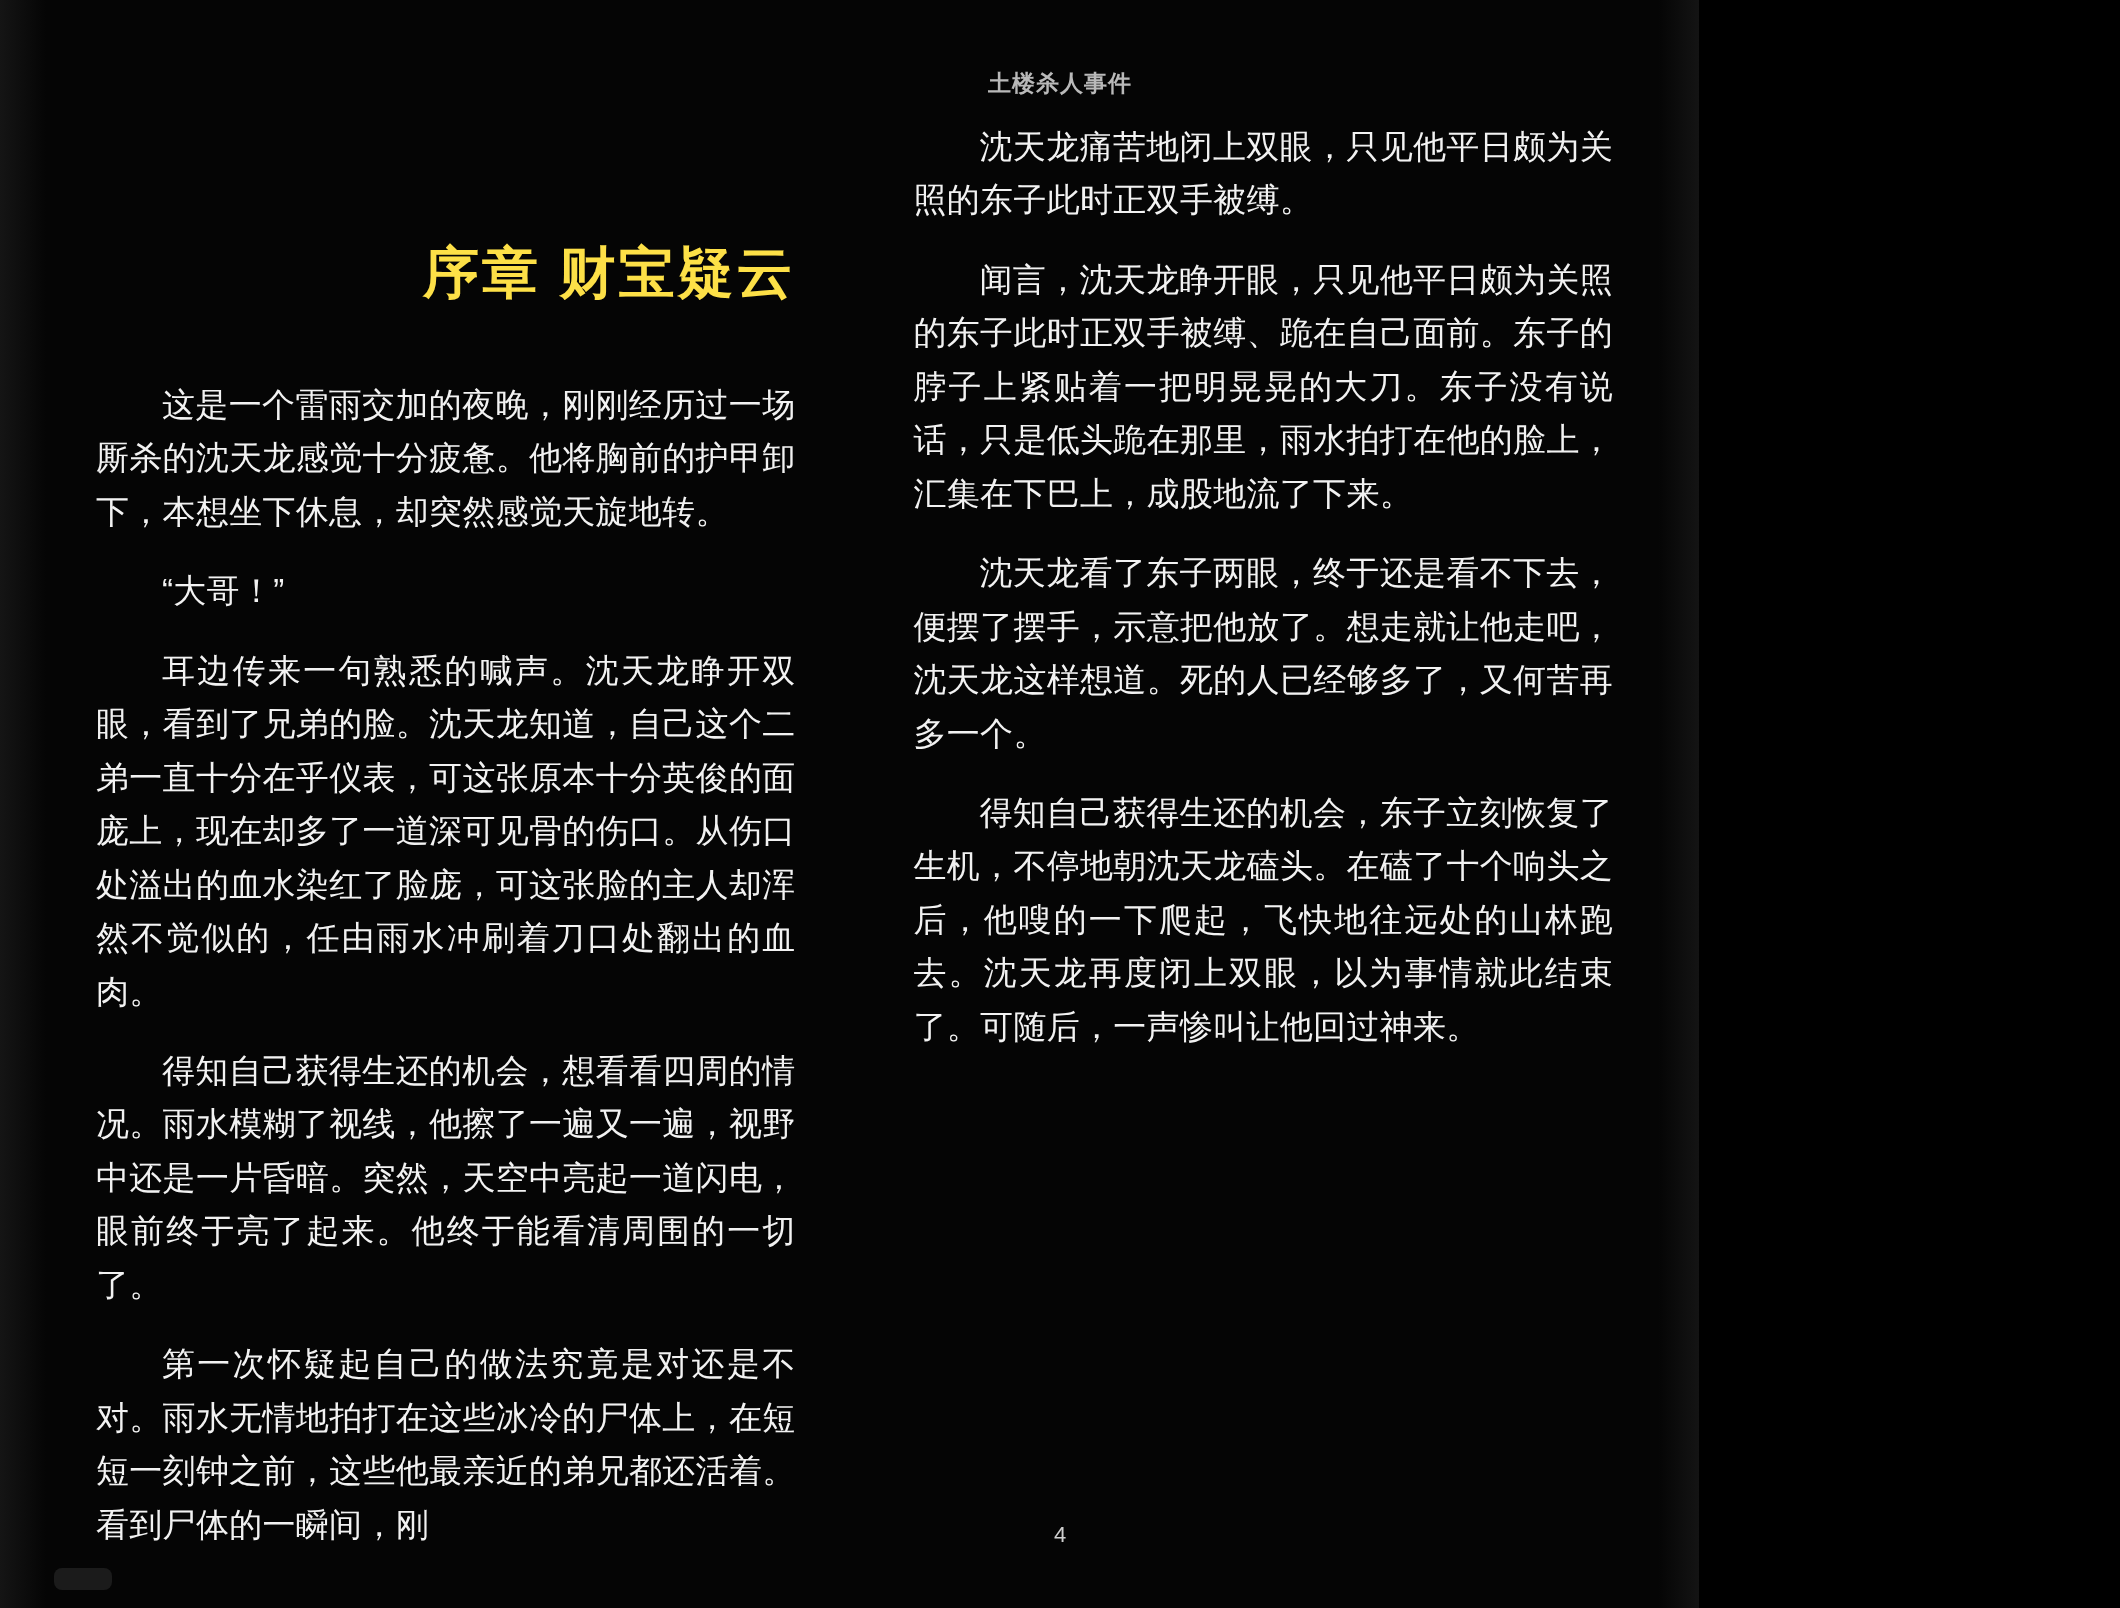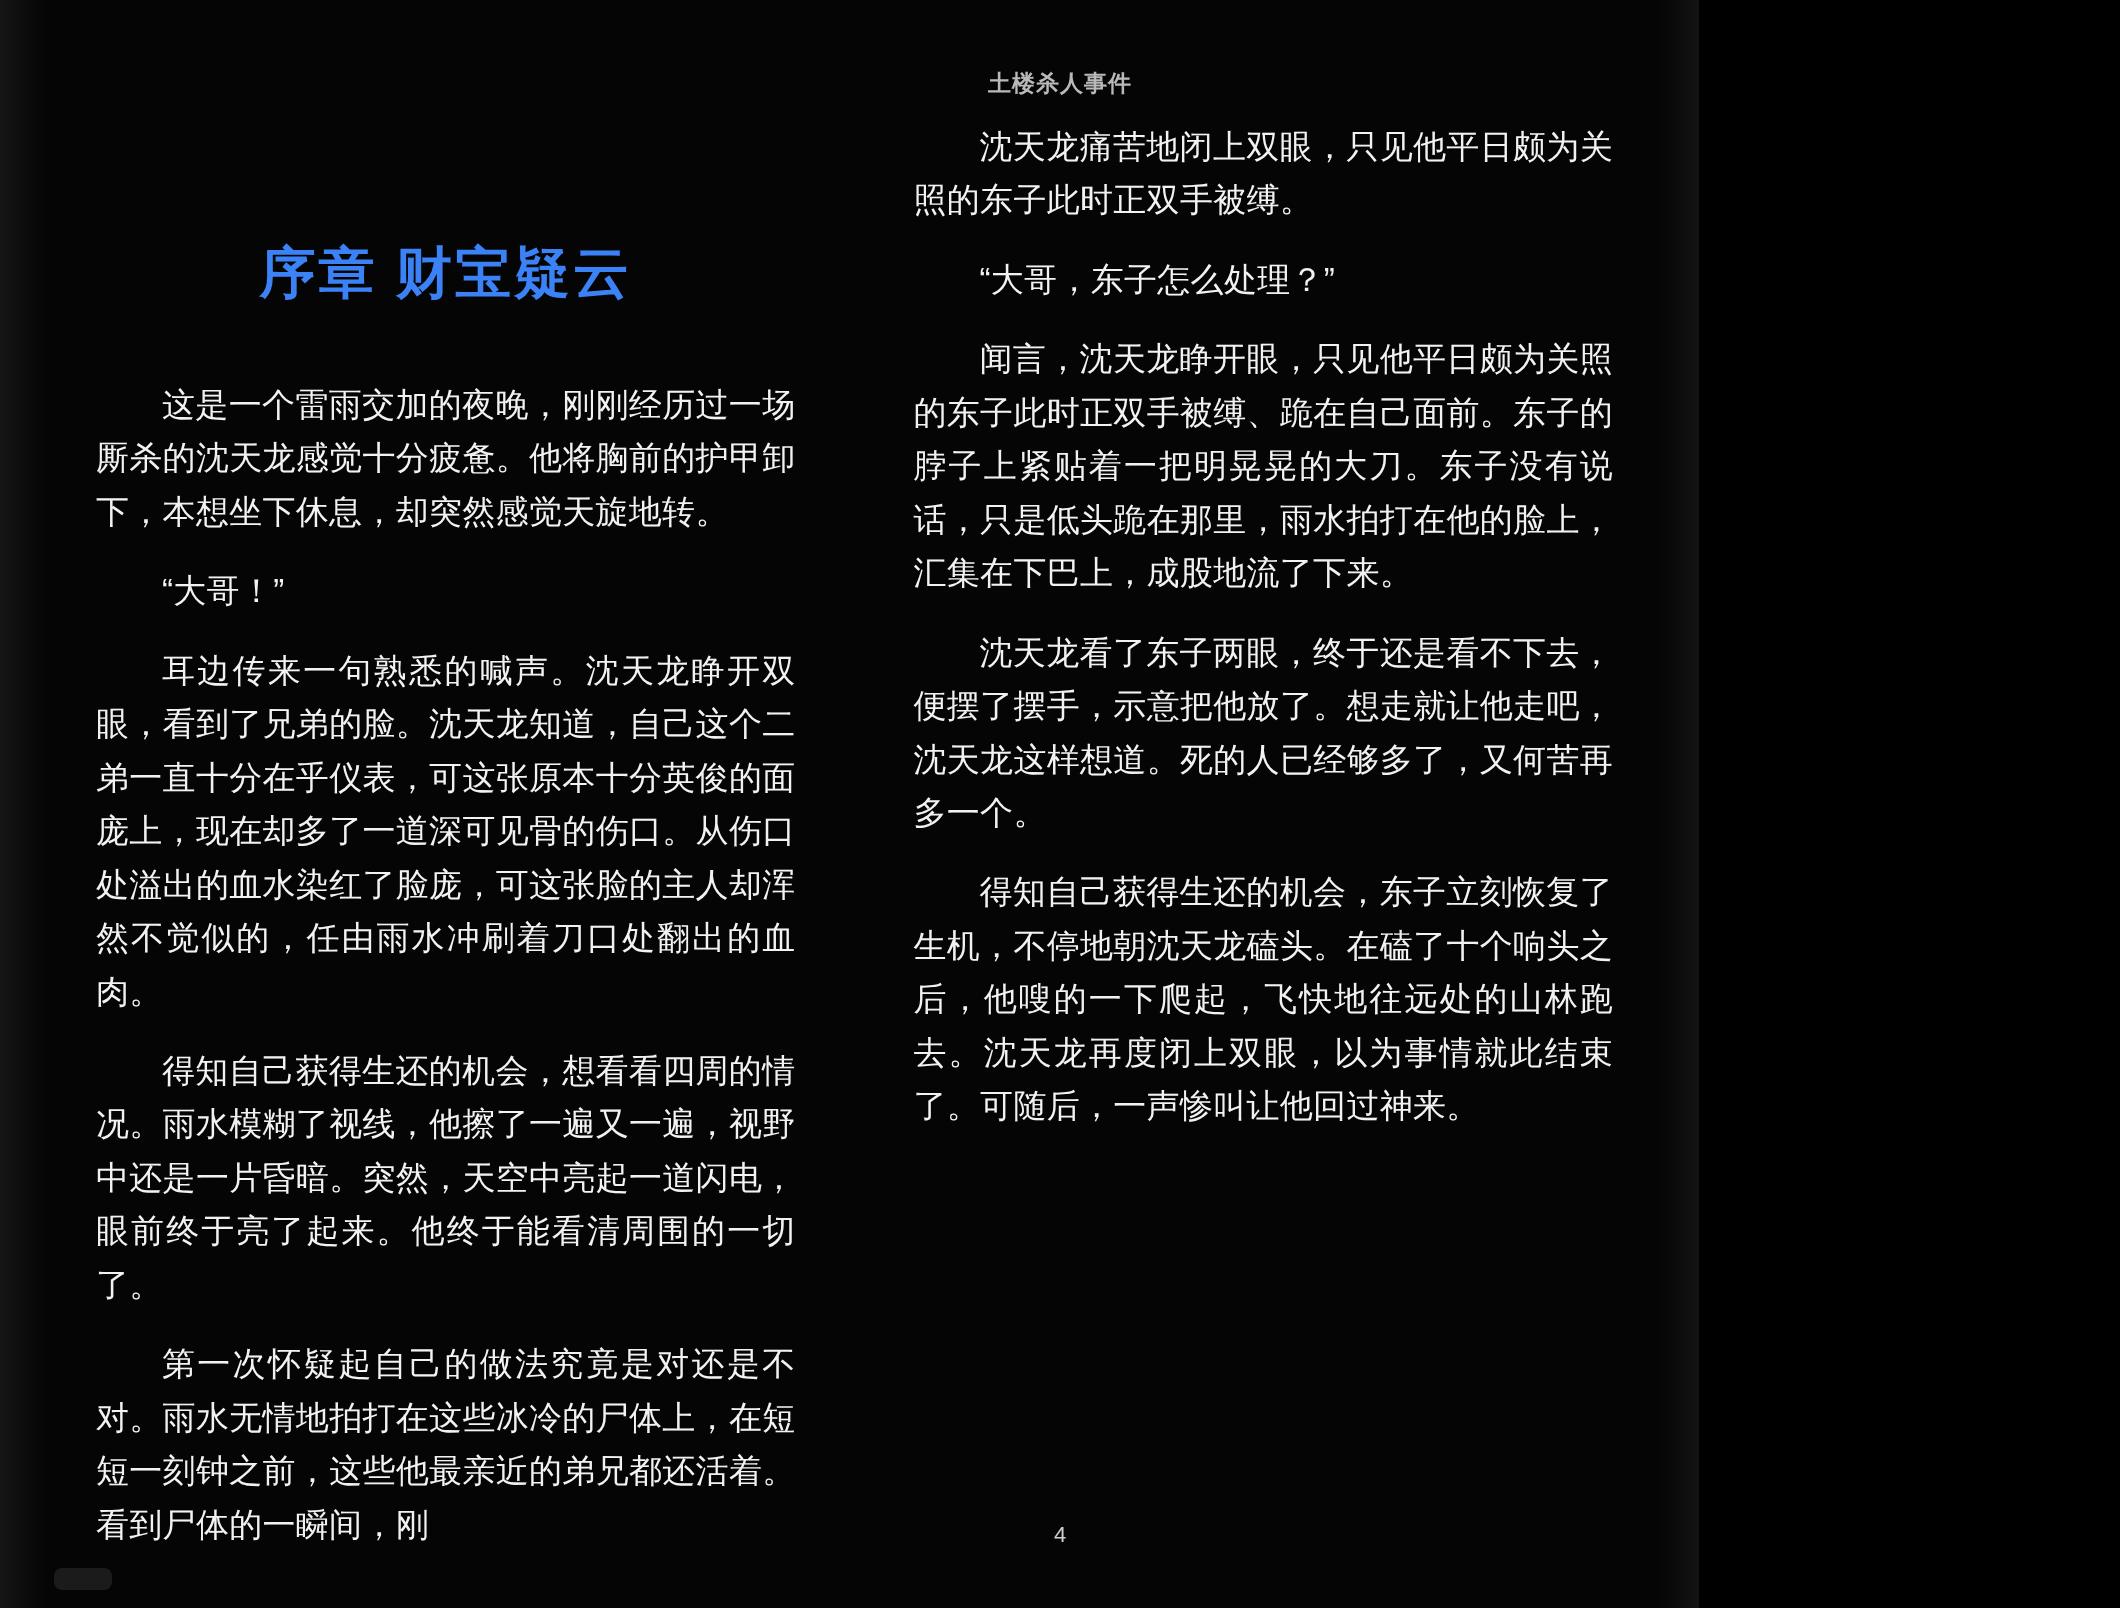--- a/index.html
+++ b/index.html
@@ -71,23 +71,23 @@
     gap: 118px;
   }
   .column {
     flex: 1 1 0;
     min-width: 0;
   }
 
   .chapter-title {
     font-size: 56px;
     font-weight: bold;
-    color: #3b82f6;
+    color: #fde047;
     margin: 116px 0 66px 0;
-    text-align: center;
+    text-align: right;
     letter-spacing: 3px;
   }
 
   p.para {
     font-size: 33px;
     line-height: 1.62;
     color: #f2f2f2;
     margin: 0 0 26px 0;
     text-indent: 2em;
     text-align: justify;
@@ -122,21 +122,20 @@
       <h1 class="chapter-title">序章 财宝疑云</h1>
       <p class="para">这是一个雷雨交加的夜晚，刚刚经历过一场厮杀的沈天龙感觉十分疲惫。他将胸前的护甲卸下，本想坐下休息，却突然感觉天旋地转。</p>
       <p class="para">“大哥！”</p>
       <p class="para">耳边传来一句熟悉的喊声。沈天龙睁开双眼，看到了兄弟的脸。沈天龙知道，自己这个二弟一直十分在乎仪表，可这张原本十分英俊的面庞上，现在却多了一道深可见骨的伤口。从伤口处溢出的血水染红了脸庞，可这张脸的主人却浑然不觉似的，任由雨水冲刷着刀口处翻出的血肉。</p>
       <p class="para">得知自己获得生还的机会，想看看四周的情况。雨水模糊了视线，他擦了一遍又一遍，视野中还是一片昏暗。突然，天空中亮起一道闪电，眼前终于亮了起来。他终于能看清周围的一切了。</p>
       <p class="para">第一次怀疑起自己的做法究竟是对还是不对。雨水无情地拍打在这些冰冷的尸体上，在短短一刻钟之前，这些他最亲近的弟兄都还活着。看到尸体的一瞬间，刚</p>
     </div>
 
     <div class="column">
       <p class="para">沈天龙痛苦地闭上双眼，只见他平日颇为关照的东子此时正双手被缚。</p>
-      <p class="para">“大哥，东子怎么处理？”</p>
       <p class="para">闻言，沈天龙睁开眼，只见他平日颇为关照的东子此时正双手被缚、跪在自己面前。东子的脖子上紧贴着一把明晃晃的大刀。东子没有说话，只是低头跪在那里，雨水拍打在他的脸上，汇集在下巴上，成股地流了下来。</p>
       <p class="para">沈天龙看了东子两眼，终于还是看不下去，便摆了摆手，示意把他放了。想走就让他走吧，沈天龙这样想道。死的人已经够多了，又何苦再多一个。</p>
       <p class="para">得知自己获得生还的机会，东子立刻恢复了生机，不停地朝沈天龙磕头。在磕了十个响头之后，他嗖的一下爬起，飞快地往远处的山林跑去。沈天龙再度闭上双眼，以为事情就此结束了。可随后，一声惨叫让他回过神来。</p>
     </div>
 
   </div>
 
   <div class="page-number">4</div>
   <div class="corner-nub"></div>
 

